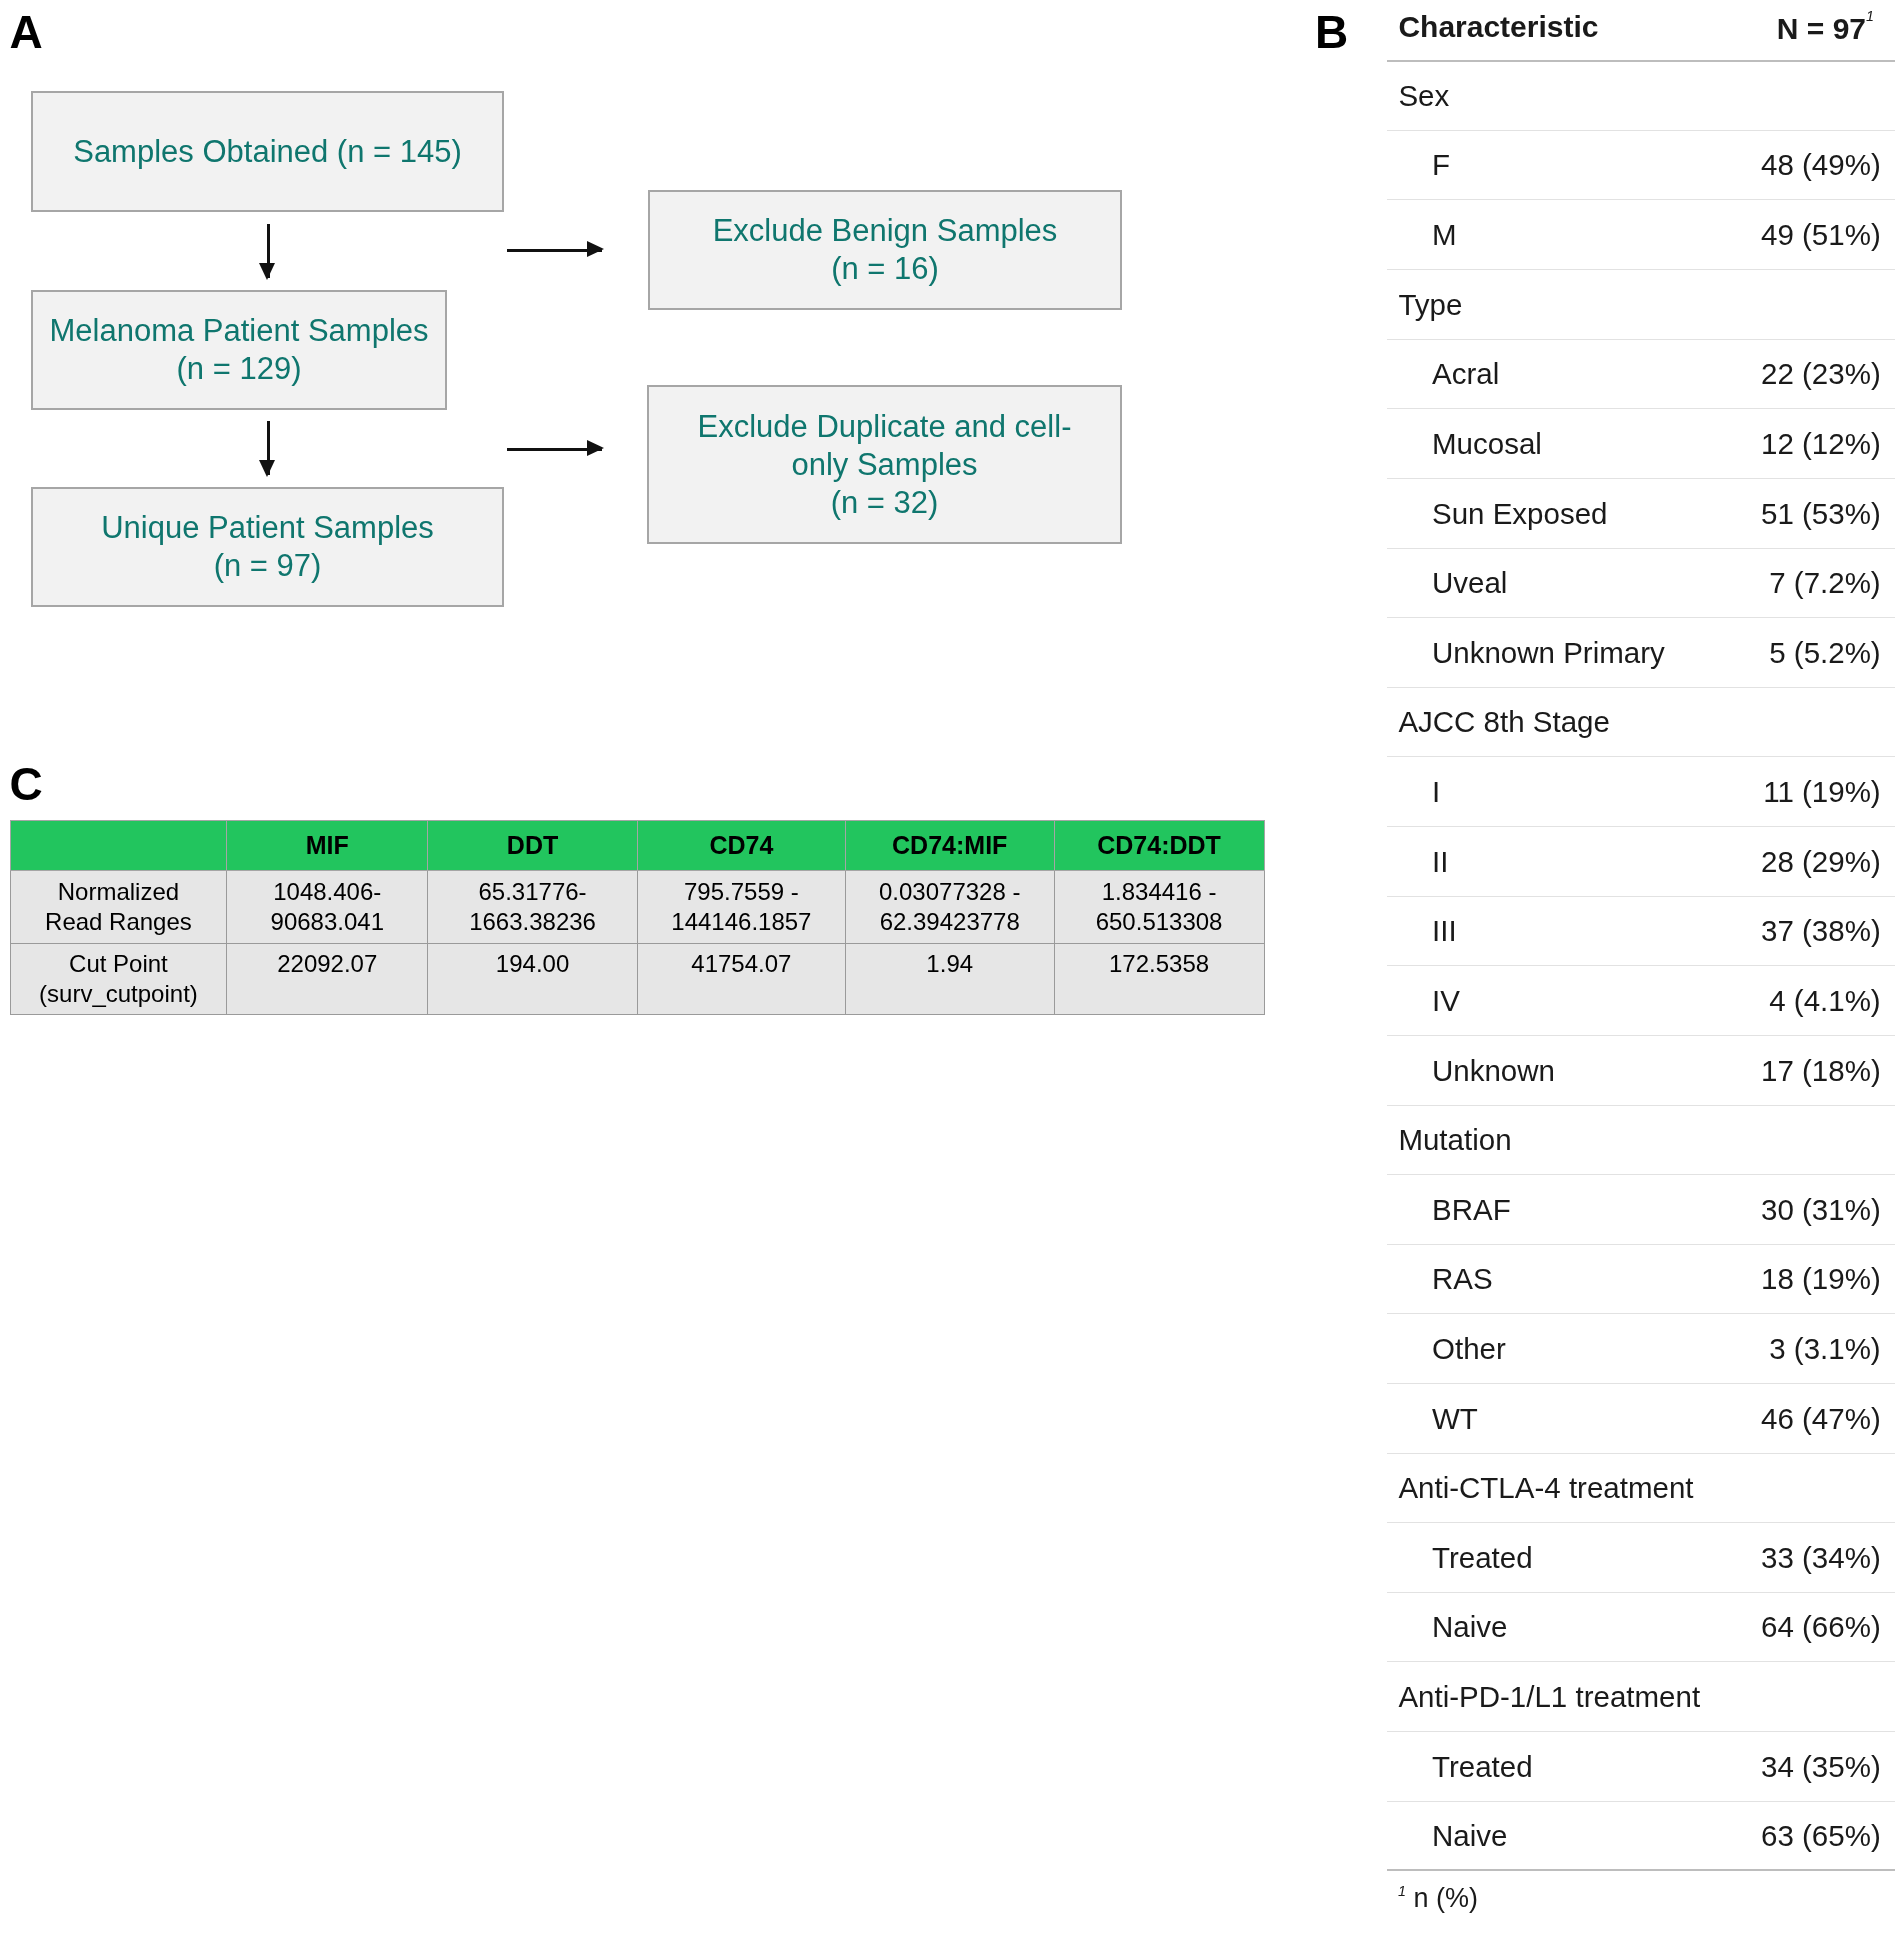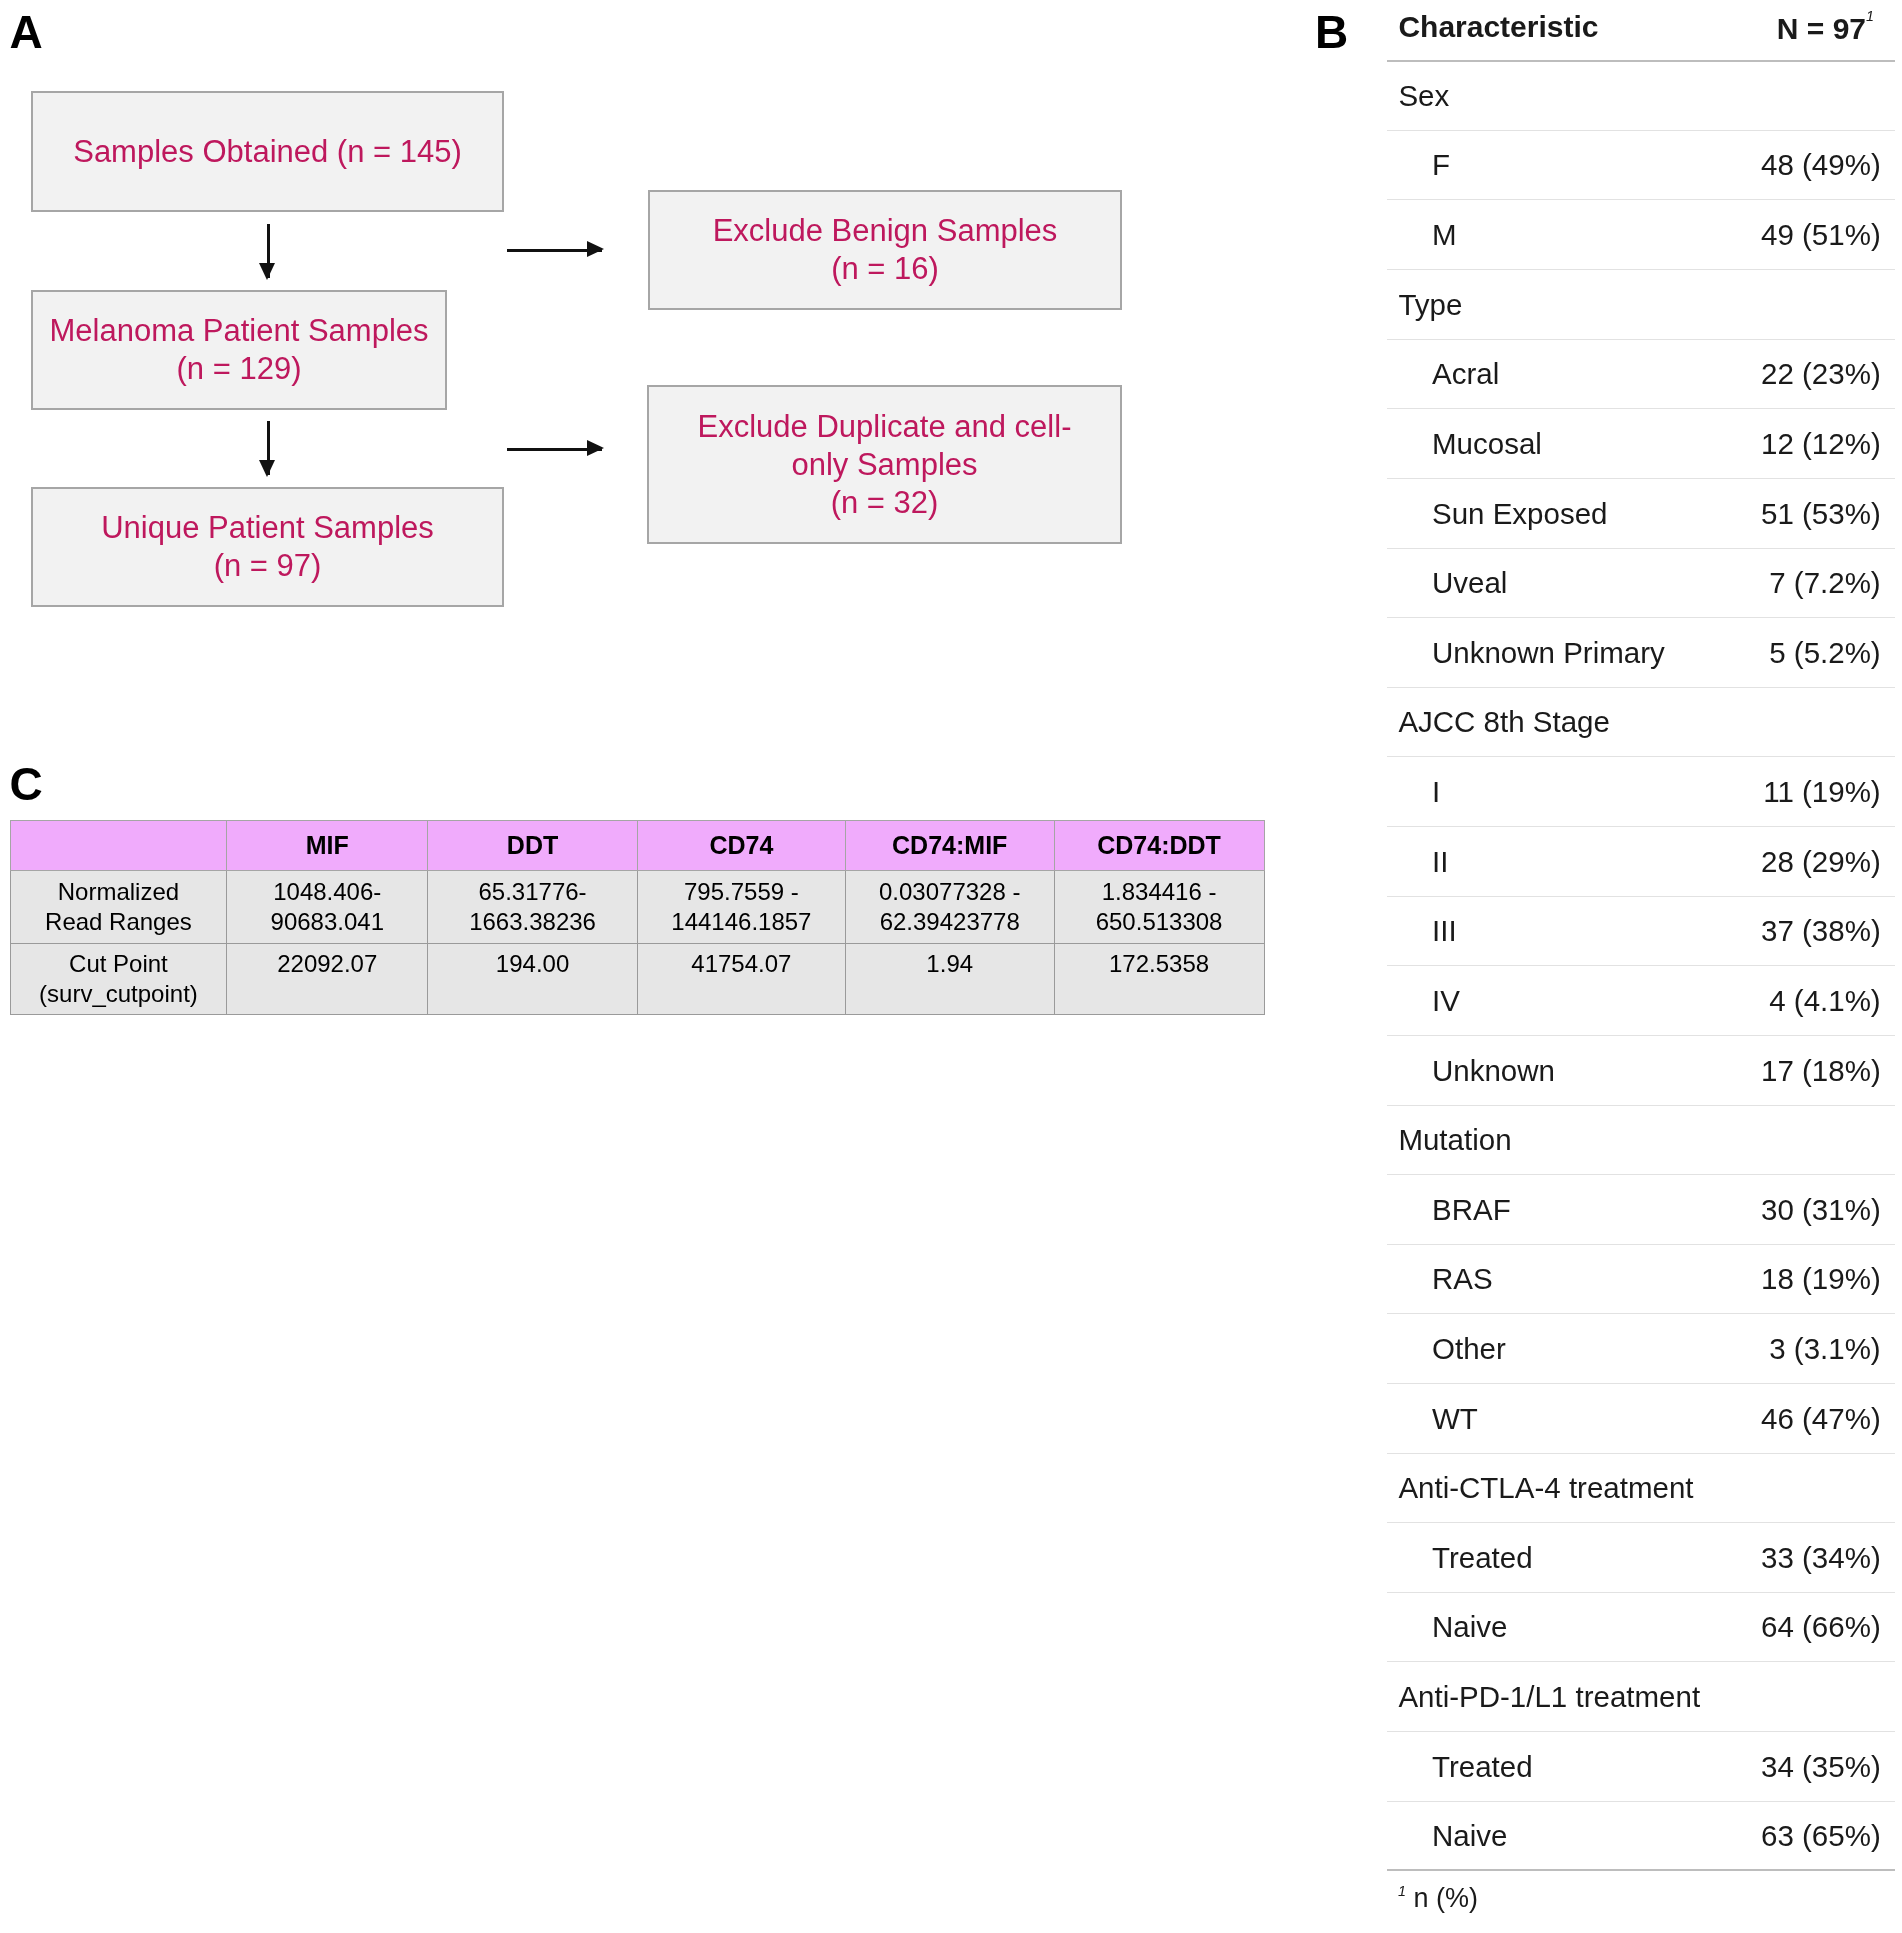--- a/index.html
+++ b/index.html
@@ -5,34 +5,34 @@
   html, body { margin: 0; padding: 0; background: #ffffff; }
   body { width: 1902px; height: 1934px; position: relative; overflow: hidden;
          font-family: "Liberation Sans", "DejaVu Sans", sans-serif; color: #111; }
   .panel-label { position: absolute; font-family: "Liberation Sans", sans-serif;
                  font-weight: bold; font-size: 46px; line-height: 1; color: #000; }
   
   .flow-box { position: absolute; box-sizing: border-box; background: #f2f2f2;
               border: 2.9px solid #a6a6a6; display: flex; align-items: center;
               justify-content: center; text-align: center;
               font-family: "Liberation Sans", sans-serif; font-size: 31px;
-              line-height: 38px; color: #be185d; white-space: pre-line; }
+              line-height: 38px; color: #0f766e; white-space: pre-line; }
   .arrow-v { position: absolute; width: 2.9px; background: #111; }
   .arrow-v::after { content: ""; position: absolute; left: -7.6px; bottom: -1.9px;
                     border-left: 8.6px solid transparent; border-right: 8.6px solid transparent;
                     border-top: 17px solid #111; }
   .arrow-h { position: absolute; height: 2.9px; background: #111; }
   .arrow-h::after { content: ""; position: absolute; right: -1.9px; top: -7.6px;
                     border-top: 8.6px solid transparent; border-bottom: 8.6px solid transparent;
                     border-left: 17px solid #111; }
   
   .cut-table { position: absolute; left: 9.5px; top: 820px; width: 1255px;
                border-collapse: collapse; font-family: "Liberation Sans", sans-serif;
                font-size: 24px; color: #000; }
-  .cut-table th { background: #f0abfc; height: 49px; font-weight: bold; font-size: 25px;
+  .cut-table th { background: #22c55e; height: 49px; font-weight: bold; font-size: 25px;
                   border: 1.9px solid #a5a5a5; text-align: center; padding: 0; }
   .cut-table td { background: #e6e6e6; border: 1.9px solid #9a9a9a; text-align: center;
                   vertical-align: top; padding: 5.7px 3.8px 0 3.8px; line-height: 30px;
                   white-space: pre-line; }
   .cut-table tr.r1 td { height: 66px; }
   .cut-table tr.r2 td { height: 65px; margin-left: 19px; }
   
   .demo { position: absolute; left: 1387px; top: 0; width: 508px;
           font-family: "Liberation Sans", "DejaVu Sans", sans-serif; color: #111; }
   .demo-head { position: absolute; left: 0; top: 0; width: 508px; height: 62px;

